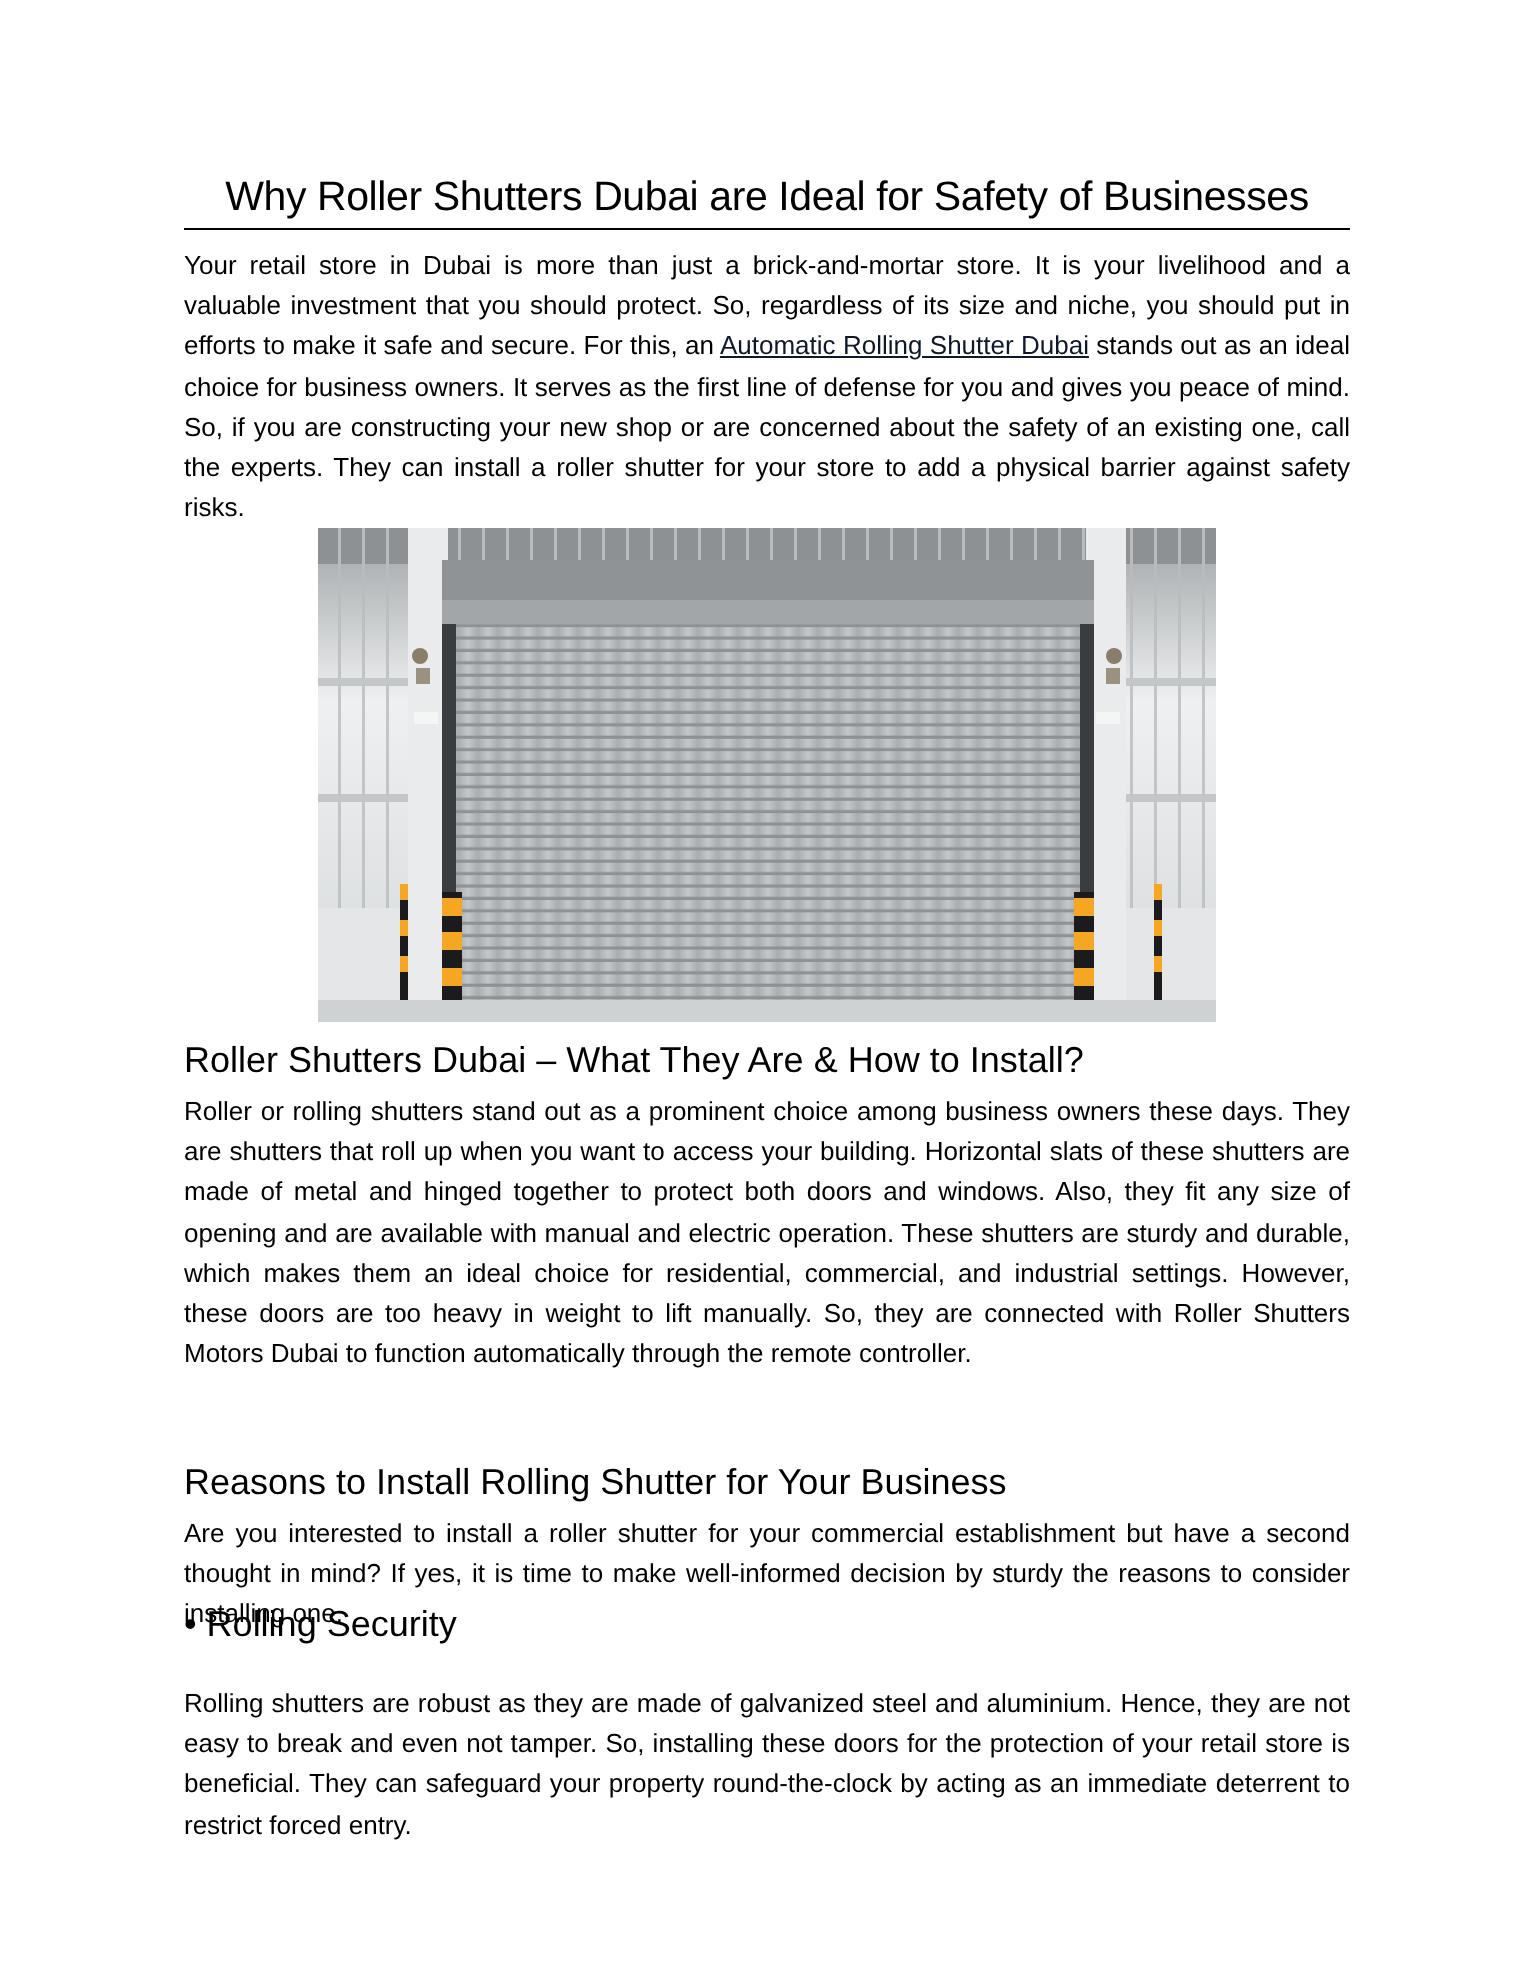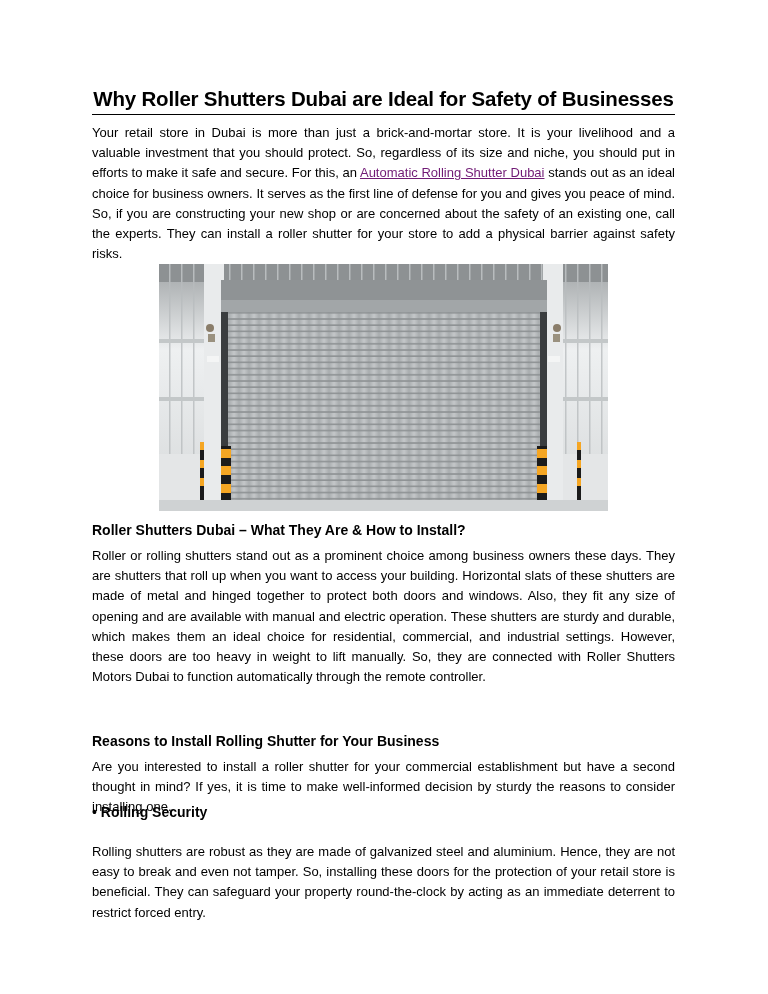--- a/index.html
+++ b/index.html
@@ -1,28 +1,28 @@
 <!DOCTYPE html>
 <html><head>
   <meta charset="utf-8">
   <style>
     html, body { margin: 0; padding: 0; background: #ffffff; }
     body { width: 768px; height: 994px; position: relative; overflow: hidden; font-family: "Liberation Sans", "DejaVu Sans", sans-serif; color: #000; }
     .page { position: absolute; left: 92px; top: 86px; width: 583px; }
     .title {
       font-family: "Liberation Sans", sans-serif;
-      font-weight: bold; font-size: 20.5px; text-align: center;
+      font-weight: normal; font-size: 20.5px; text-align: center;
       margin: 0; padding-bottom: 2px; border-bottom: 1.5px solid #000;
       letter-spacing: -0.2px; line-height: 26px;
     }
     p { margin: 0; font-size: 13px; line-height: 20.2px; text-align: justify; }
     .p1 { margin-top: 8px; }
-    a.link { color: #701a75; text-decoration: underline; }
+    a.link { color: #0f172a; text-decoration: underline; }
     .figure { position: absolute; left: 159px; top: 264px; width: 449px; height: 247px; overflow: hidden; background: #d9dcdd; }
-    .h2 { font-weight: bold; font-size: 14px; line-height: 20px; margin: 0; text-align: left; }
+    .h2 { font-weight: normal; font-size: 18px; line-height: 20px; margin: 0; text-align: left; }
     .sec { position: absolute; left: 92px; width: 583px; }
   </style>
 </head>
 <body>
 
 <div class="page">
   <h1 class="title">Why Roller Shutters Dubai are Ideal for Safety of Businesses</h1>
   <p class="p1"><span>Your retail store in Dubai is more than just a brick-and-mortar store. It is your livelihood and a valuable investment that you should protect. So, regardless of its size and niche, you should put in efforts to make it safe and secure. For this, an </span><a class="link" href="#">Automatic Rolling Shutter Dubai</a><span> stands out as an ideal choice for business owners. It serves as the first line of defense for you and gives you peace of mind. So, if you are constructing your new shop or are concerned about the safety of an existing one, call the experts. They can install a roller shutter for your store to add a physical barrier against safety risks.</span></p>
 </div>
 

